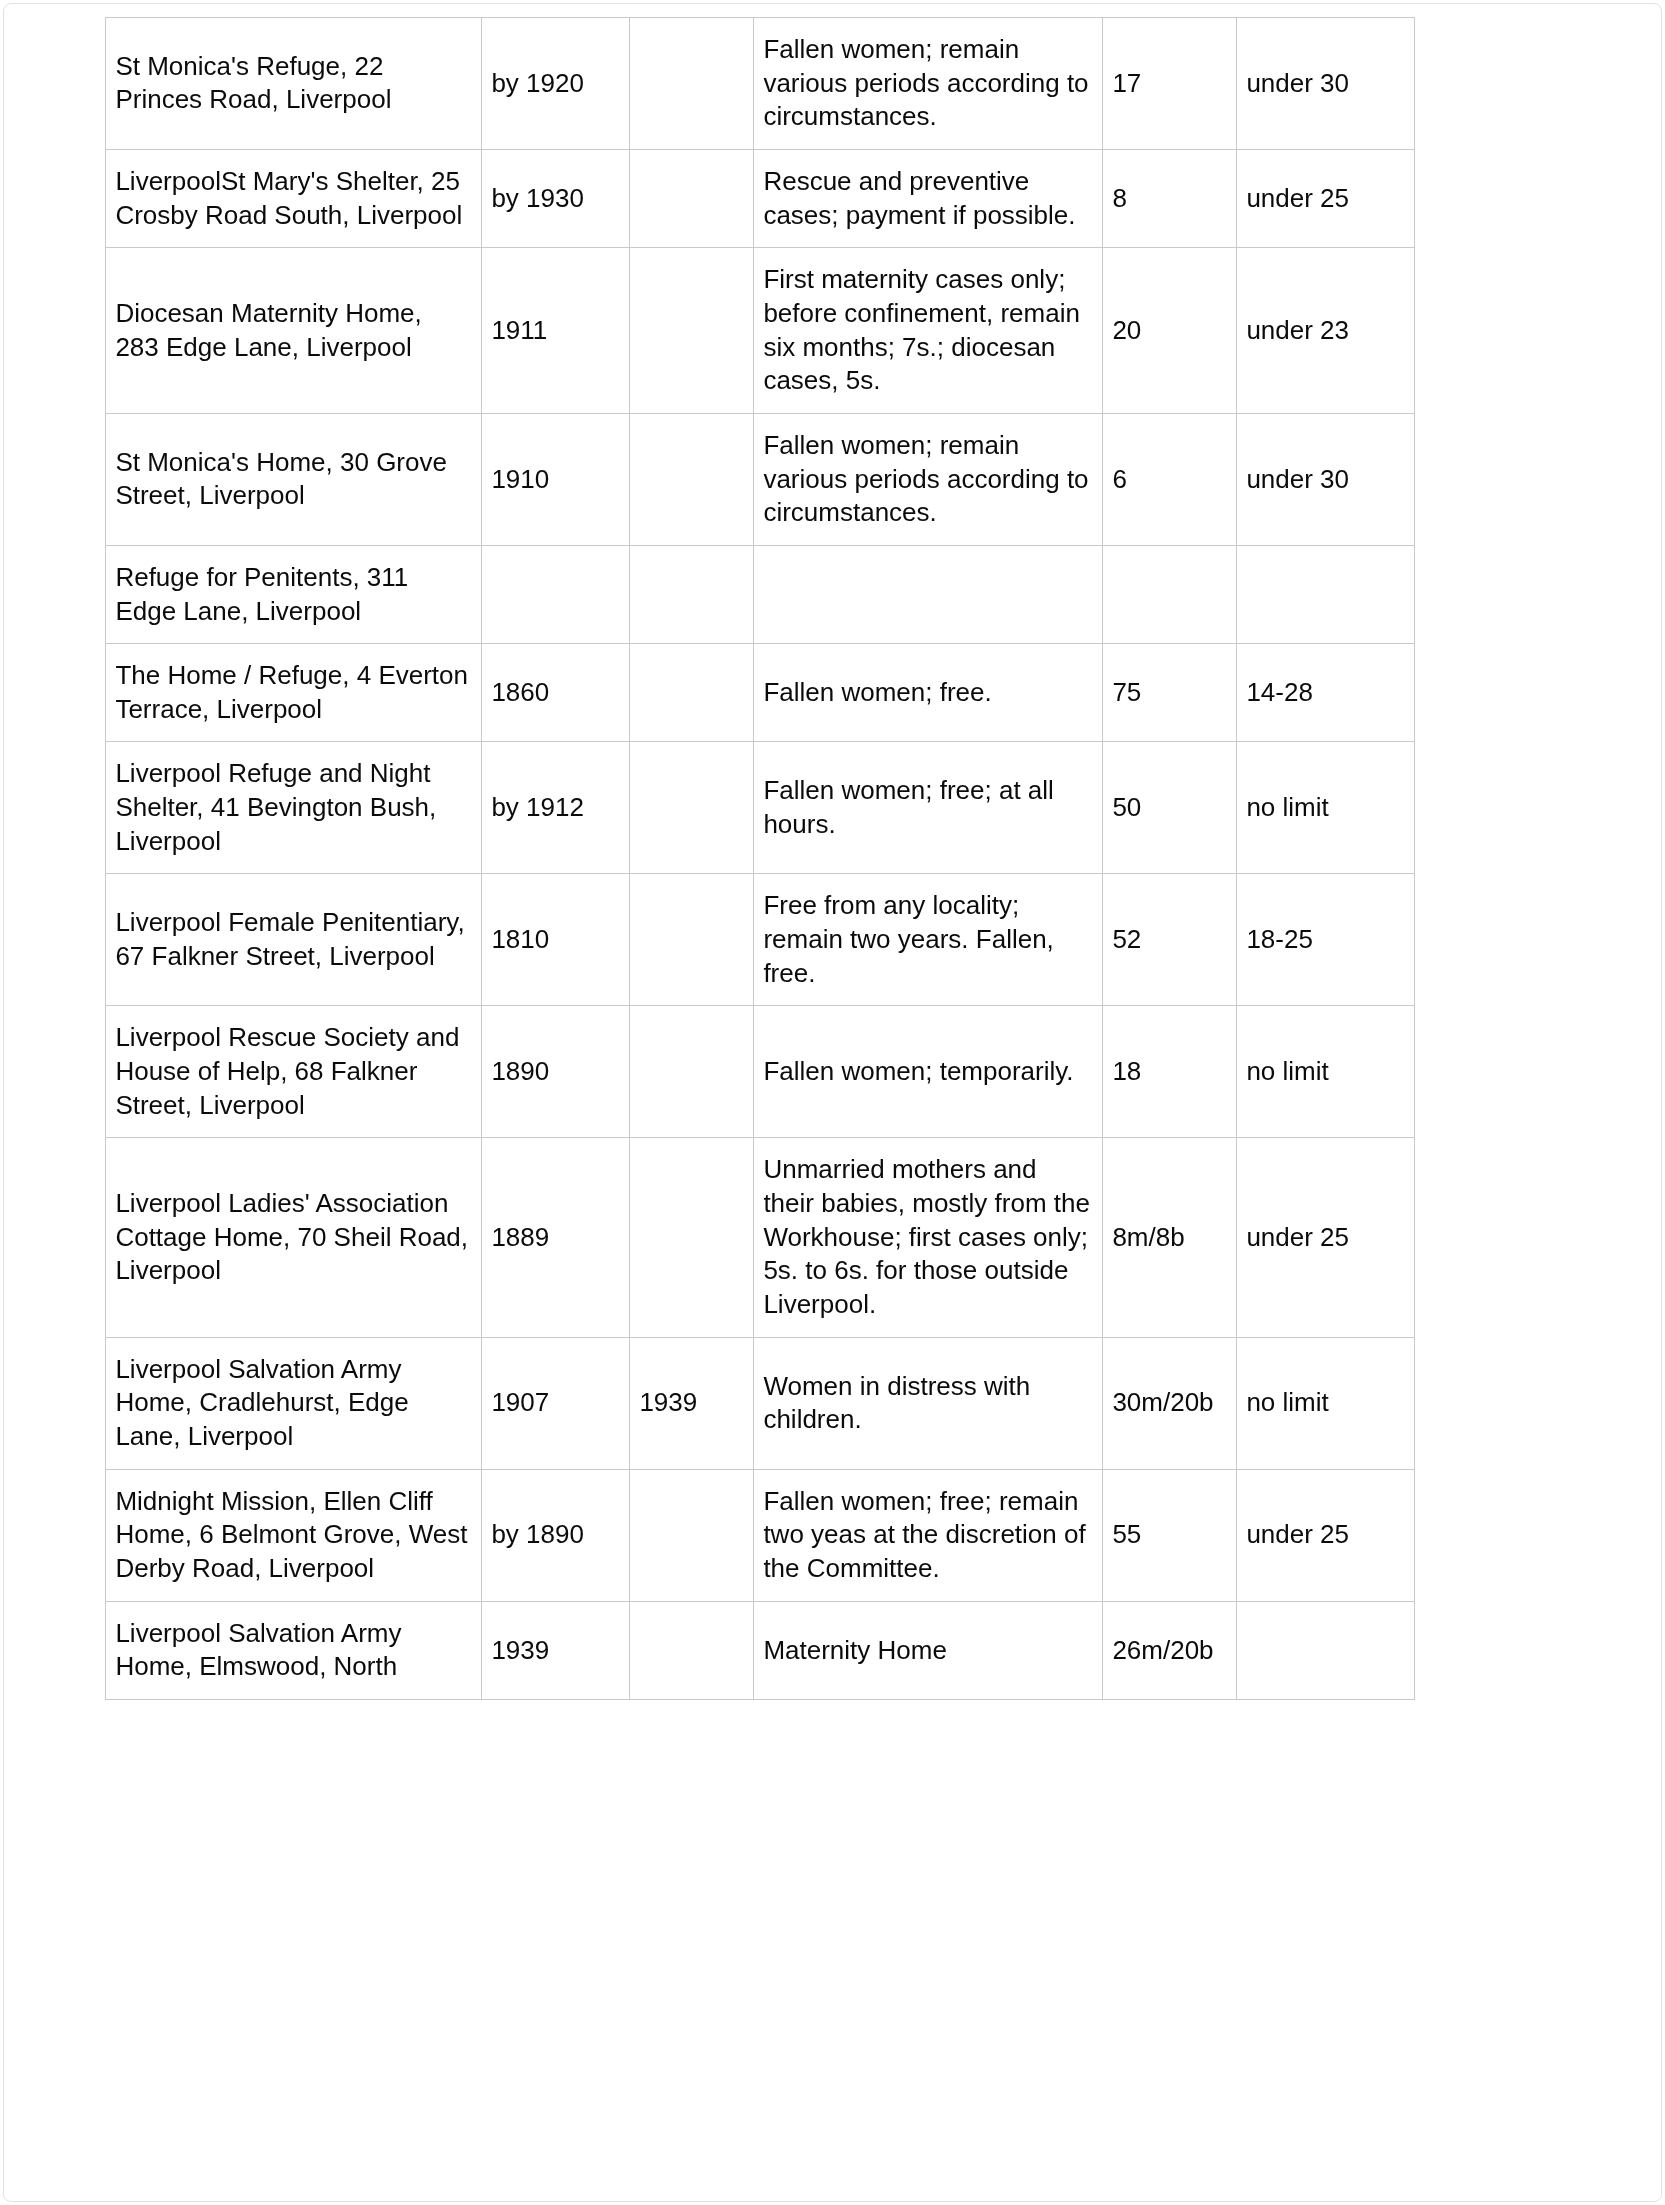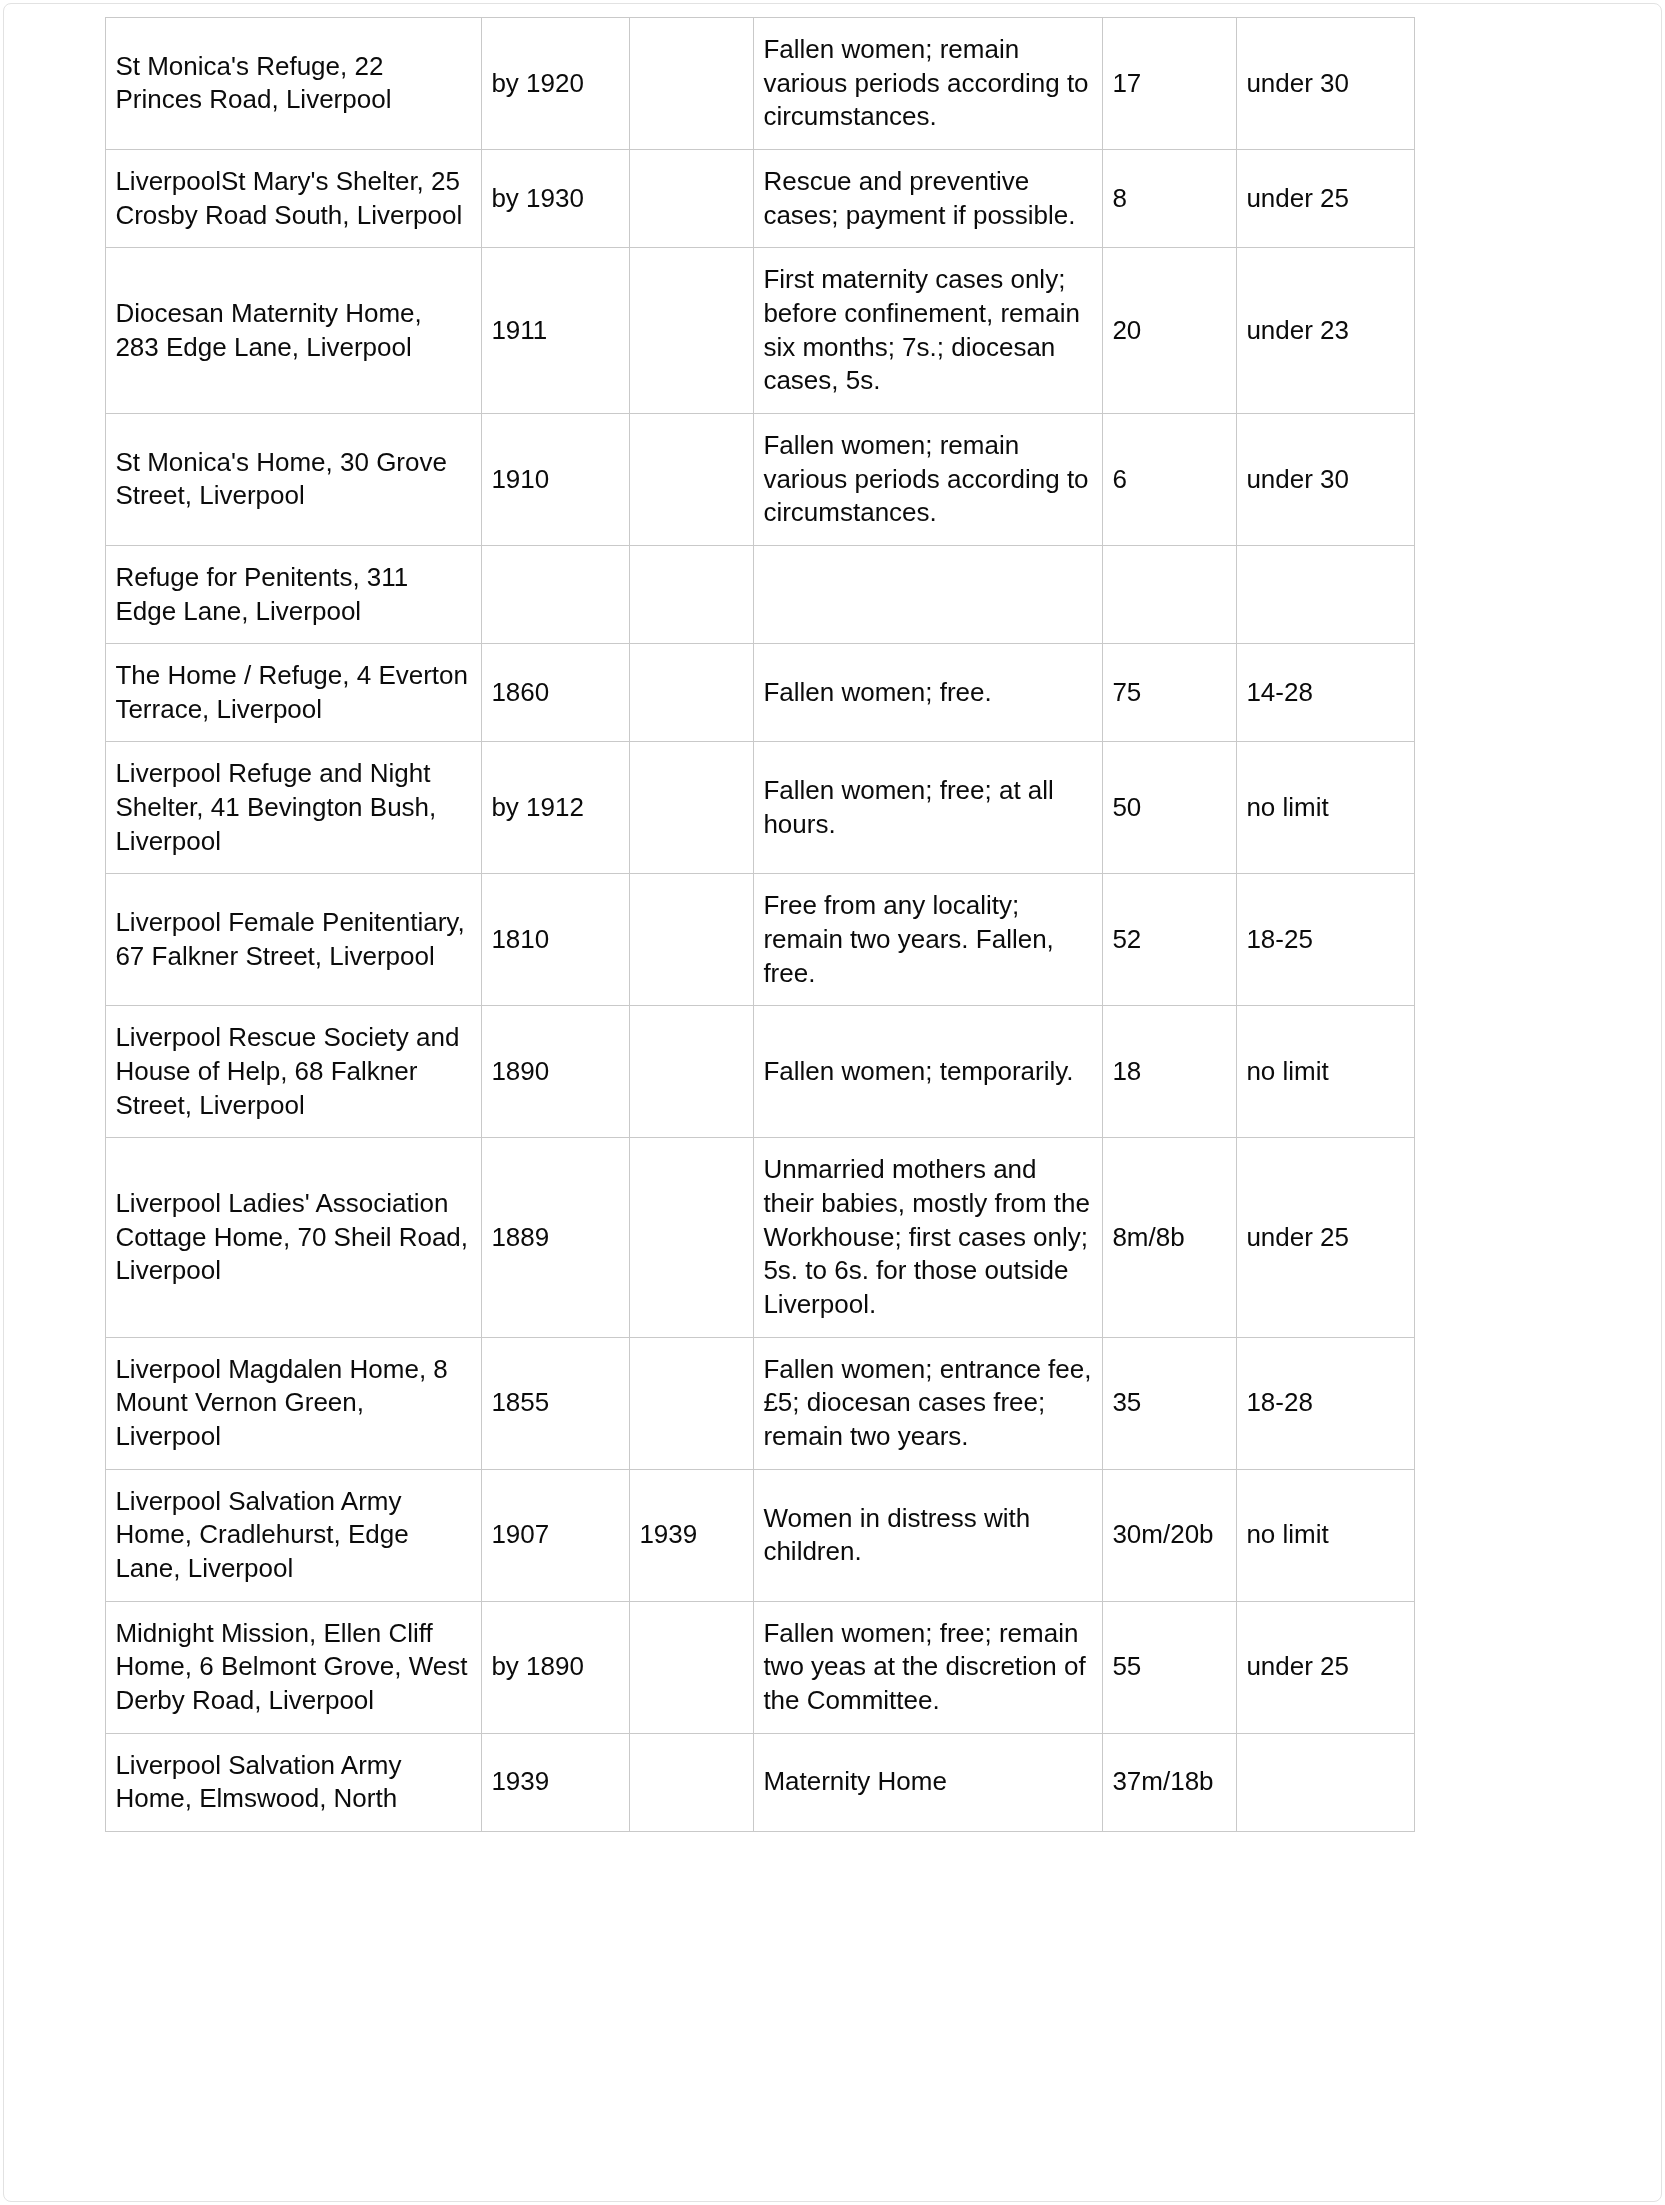--- a/index.html
+++ b/index.html
@@ -126,46 +126,38 @@
     </tr>
     <tr>
       <td>Liverpool Ladies' Association Cottage Home, 70 Sheil Road, Liverpool</td>
       <td>1889</td>
       <td></td>
       <td>Unmarried mothers and their babies, mostly from the Workhouse; first cases only; 5s. to 6s. for those outside Liverpool.</td>
       <td>8m/8b</td>
       <td>under 25</td>
     </tr>
     <tr>
-      <td>Liverpool Magdalen Home, 8 Mount Vernon Green, Liverpool</td>
-      <td>1855</td>
-      <td></td>
-      <td>Fallen women; entrance fee, £5; diocesan cases free; remain two years.</td>
-      <td>35</td>
-      <td>18-28</td>
-    </tr>
-    <tr>
       <td>Liverpool Salvation Army Home, Cradlehurst, Edge Lane, Liverpool</td>
       <td>1907</td>
       <td>1939</td>
       <td>Women in distress with children.</td>
       <td>30m/20b</td>
       <td>no limit</td>
     </tr>
     <tr>
       <td>Midnight Mission, Ellen Cliff Home, 6 Belmont Grove, West Derby Road, Liverpool</td>
       <td>by 1890</td>
       <td></td>
       <td>Fallen women; free; remain two yeas at the discretion of the Committee.</td>
       <td>55</td>
       <td>under 25</td>
     </tr>
     <tr>
       <td>Liverpool Salvation Army Home, Elmswood, North</td>
       <td>1939</td>
       <td></td>
       <td>Maternity Home</td>
-      <td>37m/18b</td>
+      <td>26m/20b</td>
       <td></td>
     </tr>
   </tbody>
 </table>
 
 
 </body></html>

